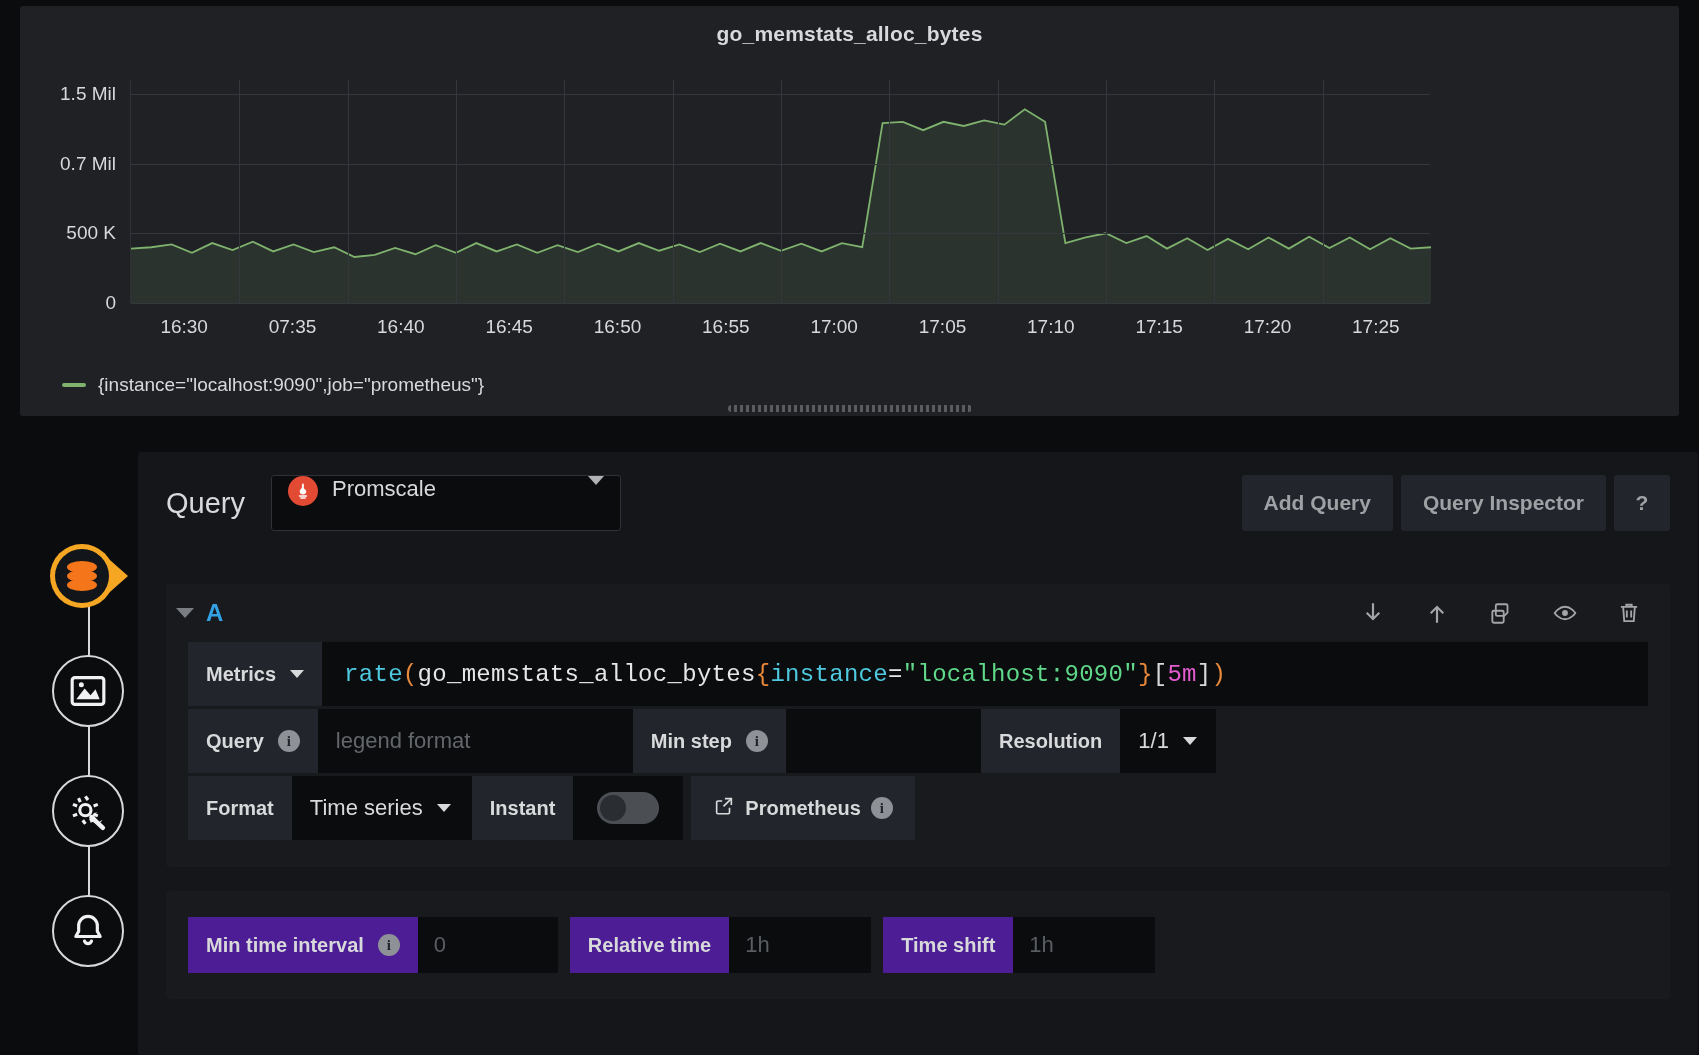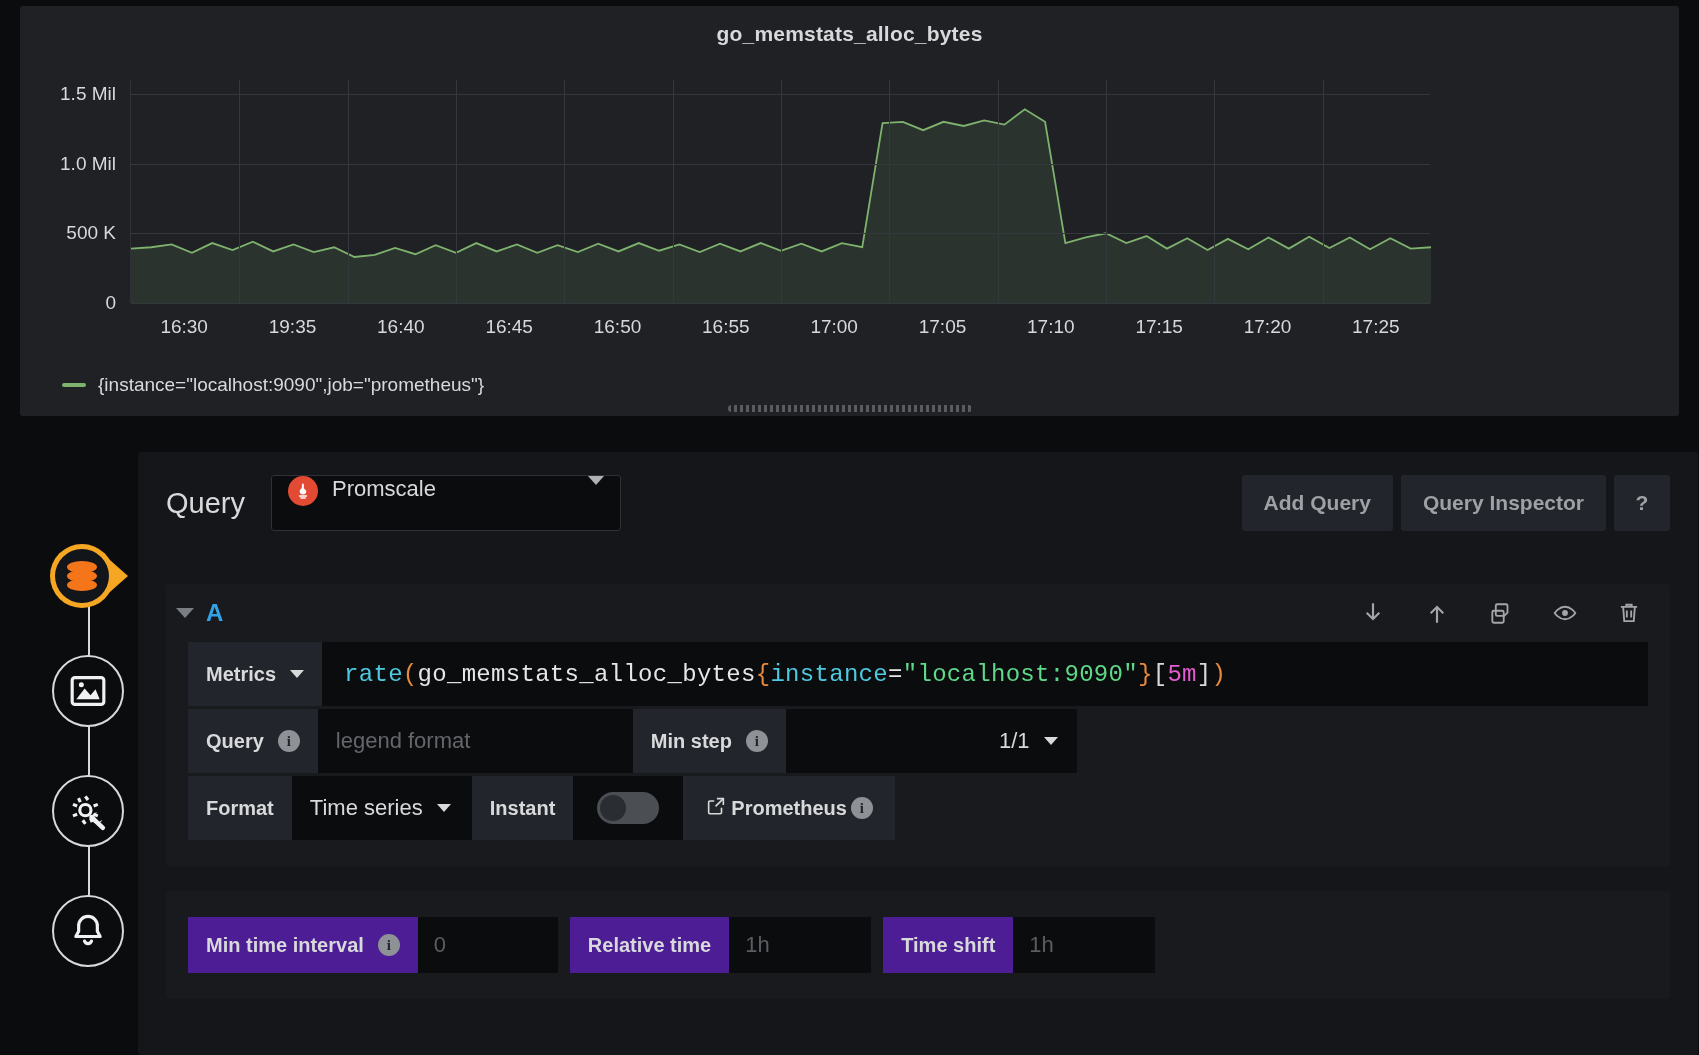--- a/index.html
+++ b/index.html
@@ -140,22 +140,22 @@
     display: flex; align-items: center; gap: 14px; padding: 0 18px; cursor: pointer;
   }
   .caret-sm { width: 0; height: 0; border-left: 7px solid transparent;
               border-right: 7px solid transparent; border-top: 8px solid #d8d9da; }
   .toggle-cell { background: #0b0c0e; height: 64px; display: flex; align-items: center;
                  padding: 0 24px; }
   .toggle { width: 62px; height: 32px; border-radius: 16px; background: #4b4e53; position: relative; cursor: pointer; }
   .toggle .knob { position: absolute; left: 3px; top: 3px; width: 26px; height: 26px;
                   border-radius: 50%; background: #2a2d31; }
   .ext-cell {
-    background: #22252b; height: 64px; display: flex; align-items: center; gap: 4px;
-    padding: 0 22px; color: #d8d9da; font-size: 20px; font-weight: bold;
+    background: #22252b; height: 64px; display: flex; align-items: center; gap: 10px;
+    padding: 0 22px; color: #d8d9da; font-size: 20px; font-weight: bold; margin-left: 8px;
   }
 
   .opts { margin: 24px 28px 0 28px; background: #181a1e; border-radius: 3px; padding: 26px 22px; }
   .opts-line { display: flex; align-items: stretch; gap: 12px; }
   .opt-group { display: flex; }
   .opt-lbl {
     background: #4c1d95; color: #d8d9da; font-size: 20px; font-weight: bold;
     display: flex; align-items: center; gap: 14px; padding: 0 18px; height: 56px;
   }
   .opt-inp { background: #0b0c0e; border: none; height: 56px; width: 140px;
@@ -168,33 +168,33 @@
 <body>
 
 <div class="root">
 
   <div class="panel">
     <div class="panel-title">go_memstats_alloc_bytes</div>
 
     <div class="plot-wrap">
       <div class="y-labels" id="yLabels">
           <span style="top: 35.9375px;">1.5 Mil</span>
-          <span style="top: 105.625px;">1.0 Mil</span>
+          <span style="top: 105.625px;">0.7 Mil</span>
           <span style="top: 175.312px;">500 K</span>
           <span style="top: 245px;">0</span>
         </div>
       <div class="plot-area" id="plotArea">
         <svg id="chartSvg" width="1300" height="223" viewBox="0 0 1300 223" preserveAspectRatio="none">
             <path d="M0.00 168.64 L20.31 167.25 L40.63 164.46 L60.94 172.82 L81.25 163.07 L101.56 170.04 L121.88 161.68 L142.19 171.43 L162.50 164.46 L182.81 172.13 L203.13 167.25 L223.44 177.01 L243.75 174.92 L264.06 167.95 L284.38 174.22 L304.69 165.16 L325.00 172.82 L345.31 163.07 L365.63 171.43 L385.94 164.46 L406.25 172.82 L426.56 165.16 L446.88 172.13 L467.19 163.77 L487.50 171.43 L507.81 163.07 L528.13 170.73 L548.44 164.46 L568.75 172.13 L589.06 163.77 L609.38 171.43 L629.69 163.07 L650.00 170.73 L670.31 163.77 L690.63 171.43 L710.94 163.07 L731.25 167.25 L751.56 43.21 L771.88 41.81 L792.19 50.17 L812.50 41.81 L832.81 45.99 L853.13 40.42 L873.44 44.60 L893.75 29.27 L914.06 41.81 L934.38 163.07 L954.69 157.49 L975.00 153.31 L995.31 163.07 L1015.63 156.10 L1035.94 168.64 L1056.25 158.19 L1076.56 170.04 L1096.88 158.89 L1117.19 169.34 L1137.50 157.49 L1157.81 168.64 L1178.13 156.80 L1198.44 167.95 L1218.75 157.49 L1239.06 169.34 L1259.38 158.19 L1279.69 168.64 L1300.00 167.25 L1300 223 L0 223 Z" fill="#7eb26d" fill-opacity="0.13"></path>
             <path d="M0.00 168.64 L20.31 167.25 L40.63 164.46 L60.94 172.82 L81.25 163.07 L101.56 170.04 L121.88 161.68 L142.19 171.43 L162.50 164.46 L182.81 172.13 L203.13 167.25 L223.44 177.01 L243.75 174.92 L264.06 167.95 L284.38 174.22 L304.69 165.16 L325.00 172.82 L345.31 163.07 L365.63 171.43 L385.94 164.46 L406.25 172.82 L426.56 165.16 L446.88 172.13 L467.19 163.77 L487.50 171.43 L507.81 163.07 L528.13 170.73 L548.44 164.46 L568.75 172.13 L589.06 163.77 L609.38 171.43 L629.69 163.07 L650.00 170.73 L670.31 163.77 L690.63 171.43 L710.94 163.07 L731.25 167.25 L751.56 43.21 L771.88 41.81 L792.19 50.17 L812.50 41.81 L832.81 45.99 L853.13 40.42 L873.44 44.60 L893.75 29.27 L914.06 41.81 L934.38 163.07 L954.69 157.49 L975.00 153.31 L995.31 163.07 L1015.63 156.10 L1035.94 168.64 L1056.25 158.19 L1076.56 170.04 L1096.88 158.89 L1117.19 169.34 L1137.50 157.49 L1157.81 168.64 L1178.13 156.80 L1198.44 167.95 L1218.75 157.49 L1239.06 169.34 L1259.38 158.19 L1279.69 168.64 L1300.00 167.25 " fill="none" stroke="#7eb26d" stroke-width="1.8" vector-effect="non-scaling-stroke"></path>
           </svg>
       <div class="gridline-h" style="top: 13.9375px;"></div><div class="gridline-h" style="top: 83.625px;"></div><div class="gridline-h" style="top: 153.312px;"></div><div class="gridline-h" style="top: 223px;"></div><div class="gridline-v" style="left: 108.333px;"></div><div class="gridline-v" style="left: 216.667px;"></div><div class="gridline-v" style="left: 325px;"></div><div class="gridline-v" style="left: 433.333px;"></div><div class="gridline-v" style="left: 541.667px;"></div><div class="gridline-v" style="left: 650px;"></div><div class="gridline-v" style="left: 758.333px;"></div><div class="gridline-v" style="left: 866.667px;"></div><div class="gridline-v" style="left: 975px;"></div><div class="gridline-v" style="left: 1083.33px;"></div><div class="gridline-v" style="left: 1191.67px;"></div></div>
       <div class="x-labels" id="xLabels">
           <span style="left: 54.1667px;">16:30</span>
-          <span style="left: 162.5px;">19:35</span>
+          <span style="left: 162.5px;">07:35</span>
           <span style="left: 270.833px;">16:40</span>
           <span style="left: 379.167px;">16:45</span>
           <span style="left: 487.5px;">16:50</span>
           <span style="left: 595.833px;">16:55</span>
           <span style="left: 704.167px;">17:00</span>
           <span style="left: 812.5px;">17:05</span>
           <span style="left: 920.833px;">17:10</span>
           <span style="left: 1029.17px;">17:15</span>
           <span style="left: 1137.5px;">17:20</span>
           <span style="left: 1245.83px;">17:25</span>
@@ -338,20 +338,23 @@
           <div class="lbl">
             <span>Query</span>
             <span class="info-i">i</span>
           </div>
           <input class="inp" style="width: 315px;" placeholder="legend format">
           <div class="lbl">
             <span>Min step</span>
             <span class="info-i">i</span>
           </div>
           <input class="inp" style="width: 195px;" placeholder="">
+          <div class="lbl">
+            <span>Resolution</span>
+          </div>
           <div class="sel" style="width:96px">
             <span>1/1</span>
             <span class="caret-sm"></span>
           </div>
         </div>
 
         <div class="fline">
           <div class="lbl">
             <span>Format</span>
           </div>

